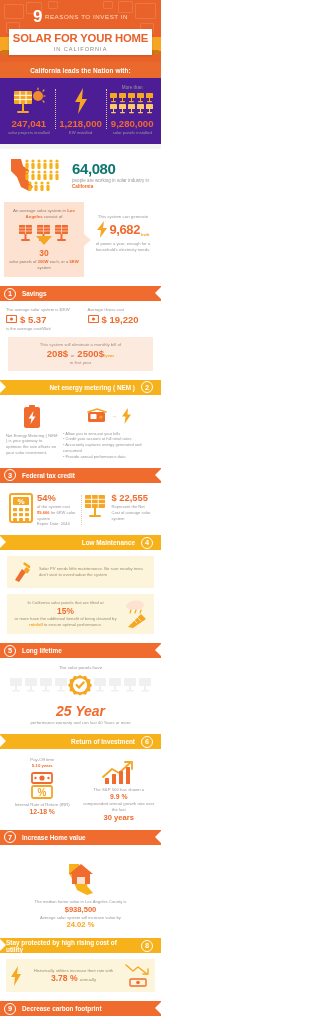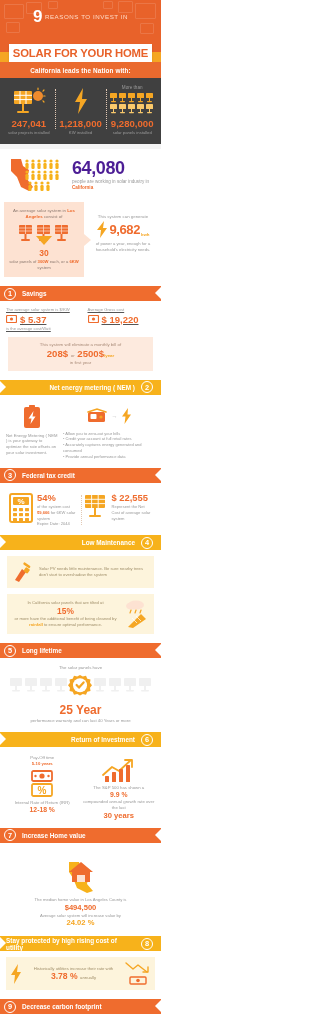--- a/index.html
+++ b/index.html
@@ -31,21 +31,21 @@
     display:flex; align-items:center; justify-content:center;
     gap:3px; padding-top:2px;
   }
   .hero-num {
     font-size:17px; font-weight:bold; color:#fff; line-height:1;
     letter-spacing:-.5px;
   }
   .hero-sub {
     font-size:6.2px; color:#ffd9c5; letter-spacing:.55px; font-weight:500;
   }
-  .hero-ribbon-wrap { position:relative; z-index:3; margin-top:19px; }
+  .hero-ribbon-wrap { position:relative; z-index:3; margin-top:4px; }
   .hero-ribbon-band {
     position:absolute; left:0; right:0; top:8px; height:14px;
     background:#f5a623;
   }
   .hero-ribbon-band:after, .hero-ribbon-band:before {
     content:""; position:absolute; top:13px; width:8px; height:5px;
     background:#c97a10;
   }
   .hero-ribbon-band:before { left:2px; clip-path:polygon(0 0,100% 0,60% 100%,0 100%); }
   .hero-ribbon-band:after { right:2px; clip-path:polygon(0 0,100% 0,100% 100%,40% 100%); }
@@ -62,21 +62,21 @@
   .hero-title2 { font-size:5.6px; color:#888; letter-spacing:1px; margin-top:1px; }
 
   
   .leads-bar {
     background:#ea6a2e; color:#fff; text-align:center;
     font-size:6.4px; font-weight:bold; padding:4.5px 0; letter-spacing:.1px;
   }
 
   
   .stats {
-    display:flex; padding:7px 3px 9px; background:#404040;
+    display:flex; padding:7px 3px 9px; background:#4c1d95;
   }
   .stat { flex:1; text-align:center; position:relative; padding:0 2px; }
   .stat + .stat:before {
     content:""; position:absolute; left:0; top:4px; bottom:6px;
     border-left:1px dotted #e2c9b4;
   }
   .stat-icon { height:30px; display:flex; align-items:flex-end; justify-content:center; }
   .stat-morethan { font-size:4.6px; color:#999; margin-bottom:1px; }
   .stat-num {
     font-size:9.6px; font-weight:bold; color:#ef6c2e; line-height:1.15; margin-top:3px;
@@ -84,21 +84,21 @@
   .stat-lbl { font-size:4.2px; color:#9a9a9a; line-height:1.25; margin-top:1px; }
 
   .divider-soft { height:5px; background:#f4f4f4; }
 
   
   .jobs {
     display:flex; align-items:center; gap:3px; padding:8px 7px 9px;
   }
   .jobs-art { width:62px; height:36px; position:relative; flex:0 0 auto; }
   .jobs-txt { flex:1; }
-  .jobs-num { font-size:18px; font-weight:bold; color:#4c1d95; line-height:1; letter-spacing:-.4px; }
+  .jobs-num { font-size:15px; font-weight:bold; color:#0f766e; line-height:1; letter-spacing:-.4px; }
   .jobs-cap { font-size:4.6px; color:#9a9a9a; line-height:1.35; margin-top:2px; }
   .jobs-cap b { color:#ef6c2e; }
 
   
   .sys { display:flex; padding:0 4px 9px; gap:2px; align-items:stretch; }
   .sys-left {
     background:#fde2d2; width:80px; flex:0 0 auto;
     padding:6px 5px 7px; text-align:center; position:relative;
   }
   .sys-left:after {
@@ -141,21 +141,21 @@
     color:#fff; font-size:7.4px; font-weight:bold;
     display:flex; align-items:center; justify-content:center;
     flex:0 0 auto;
   }
   .banner.left .bnum { margin-left:4px; }
   .banner.right .bnum { margin-right:8px; order:2; }
   .btitle { color:#fff; font-size:6.4px; font-weight:bold; padding:0 6px; }
   .banner.right .btitle { order:1; }
 
   
-  .sav-row { display:flex; padding:0 6px; gap:14px;text-decoration:underline; }
+  .sav-row { display:flex; padding:0 6px; gap:14px; }
   .sav-col { flex:1; }
   .sav-t { font-size:4.2px; color:#9a9a9a; line-height:1.3; }
   .sav-v { display:flex; align-items:center; gap:3px; margin:2px 0 2px; }
   .sav-amt { font-size:9.5px; font-weight:bold; color:#ef6c2e; line-height:1; }
   .sav-b { font-size:4.2px; color:#9a9a9a; }
   .sav-box {
     background:#fdeade; margin:6px 8px 9px; padding:5px 4px 6px; text-align:center;
   }
   .sav-box-t { font-size:4.4px; color:#a98b78; }
   .sav-box-main { font-size:9.6px; font-weight:bold; color:#ef6c2e; margin:2px 0 1px; line-height:1; }
@@ -193,21 +193,21 @@
     display:flex; gap:4px; align-items:center;
   }
   .lm-b2-txt { flex:1; text-align:center; font-size:4.2px; color:#a08f6a; line-height:1.45; }
   .lm-b2-txt .pct { font-size:8.4px; font-weight:bold; color:#ef6c2e; display:block; line-height:1.1; }
   .lm-b2-txt b { color:#f5a623; }
 
   
   .lt { text-align:center; padding:1px 6px 9px; }
   .lt-t { font-size:4.4px; color:#9a9a9a; margin-bottom:4px; }
   .lt-panels { display:flex; align-items:center; justify-content:center; gap:2px; }
-  .lt-big { font-size:12px; font-weight:bold; color:#ef6c2e; margin:4px 0 2px; line-height:1; }
+  .lt-big { font-size:14px; font-weight:bold; color:#ef6c2e; margin:4px 0 2px; line-height:1;font-style:italic; }
   .lt-b { font-size:4.3px; color:#9a9a9a; }
 
   
   .roi { display:flex; padding:2px 6px 8px; gap:4px; }
   .roi-l { flex:1; text-align:center; }
   .roi-r { flex:1; text-align:center; padding-top:2px; }
   .roi-cap { font-size:4.3px; color:#9a9a9a; line-height:1.35; }
   .roi-v { font-size:6.8px; font-weight:bold; color:#ef6c2e; line-height:1.2; }
   .roi-v.big { font-size:7.6px; }
   .roi-icons { display:flex; flex-direction:column; align-items:center; gap:1px; margin:3px 0 3px; }
@@ -751,21 +751,21 @@
   <div class="hv">
     <div class="hv-c">
       <div class="hv-art" style="margin-top:8px;">
         <svg width="36" height="34" viewBox="0 0 36 34">
           <path d="M6 2 L16 2 L18 9 L26 13 L24 24 L30 31 L24 33 L14 28 L10 18 L6 12 Z" fill="#f7b21b"></path>
           <path d="M18 2 L30 12 H27 V22 H9 V12 H6 Z" fill="#ef6c2e"></path>
           <rect x="14" y="15" width="8" height="7" fill="#fde2d2"></rect>
         </svg>
       </div>
       <div class="hv-t">The median home value in Los Angeles County is</div>
-      <div class="hv-v">$494,500</div>
+      <div class="hv-v">$938,500</div>
       <div class="hv-t">Average solar system will increase value by</div>
       <div class="hv-v y">24.02 %</div>
     </div>
   </div>
 
   <div class="banner right">
     <div class="bnum">8</div>
     <div class="btitle">Stay protected by high rising cost of utility</div>
   </div>
   <div class="ut-box">

